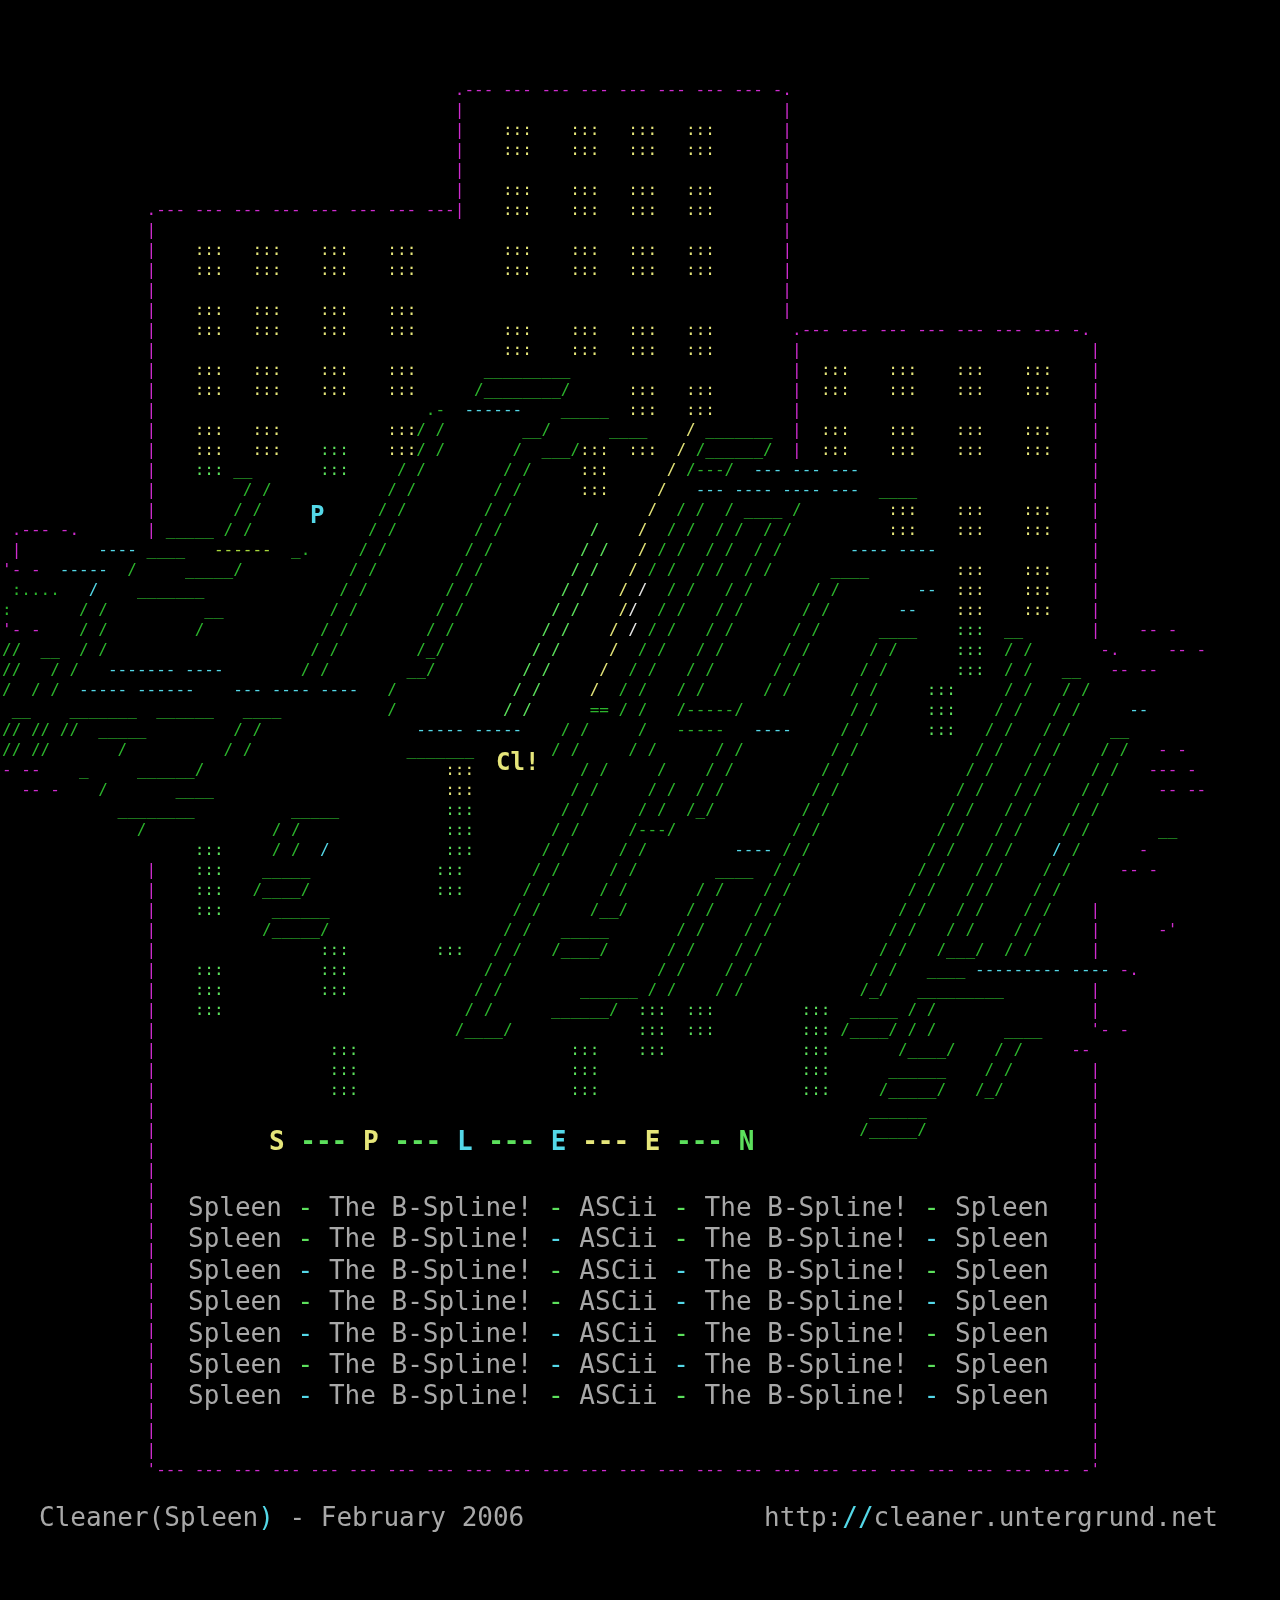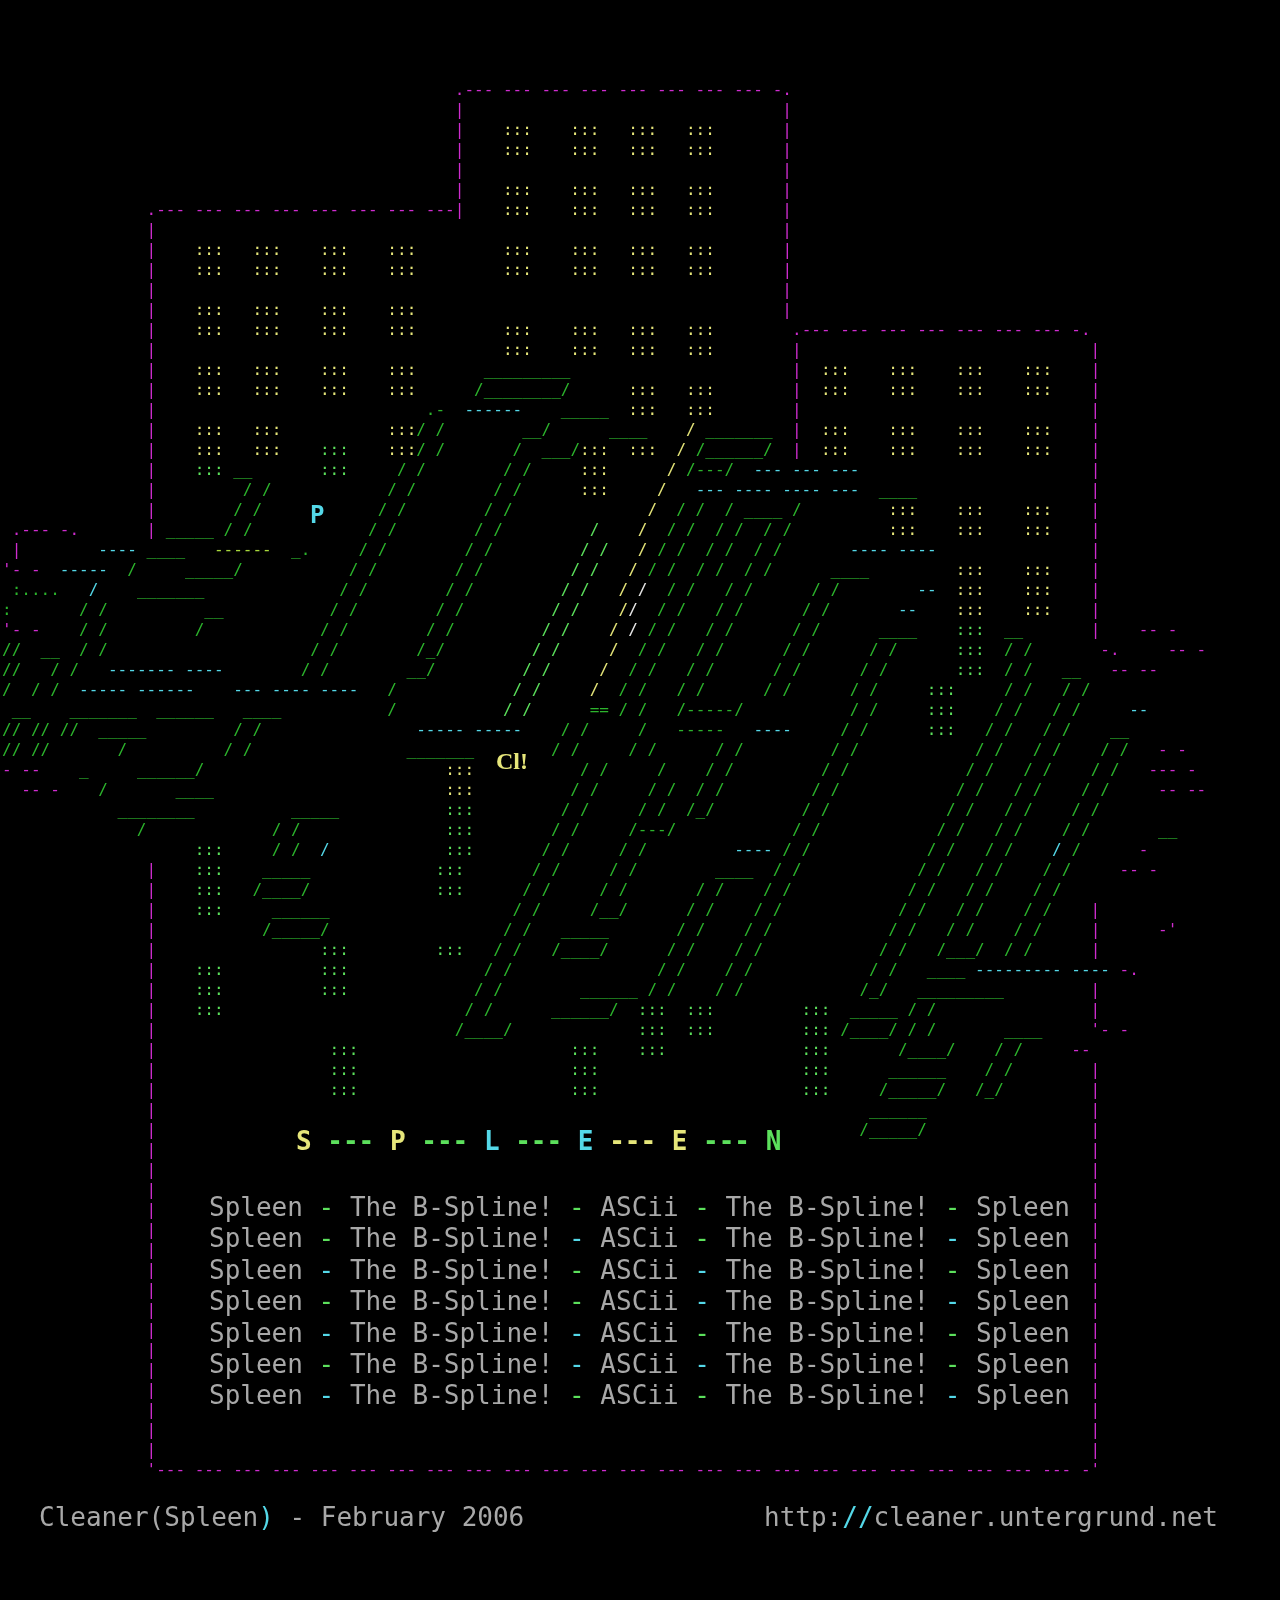--- a/index.html
+++ b/index.html
@@ -16,24 +16,24 @@
     font-family:"DejaVu Sans Mono",monospace;
     font-size:16px;line-height:20px;
     white-space:pre;
   }
   .overlay{
     position:absolute;
     font-family:"DejaVu Sans Mono",monospace;
     white-space:pre;
   }
   .p-label{left:310px;top:501px;font-size:24px;font-weight:bold;color:#54d8e8;}
-  .cl-label{left:496px;top:748px;font-size:24px;font-weight:bold;color:#e6e67a;font-family:Liberation Serif, serif;}
-  .letters{left:296px;top:1126px;font-size:26px;font-weight:bold;letter-spacing:0;}
+  .cl-label{left:496px;top:748px;font-size:24px;font-weight:bold;color:#e6e67a;}
+  .letters{left:269px;top:1126px;font-size:26px;font-weight:bold;letter-spacing:0;}
   .taglines{left:188px;top:1192px;font-size:26px;line-height:31.4px;}
-  .tagline-row{height:31.4px;margin-left:21px;}
+  .tagline-row{height:31.4px;}
   .footer-left{left:39px;top:1502px;font-size:26px;}
   .footer-right{left:764px;top:1502px;font-size:26px;}
   .mg{color:#cf2ccf}
   .ye{color:#e6e67a}
   .g1{color:#2cb42c}
   .g2{color:#5ce05c}
   .g3{color:#a8d83c}
   .cy{color:#54d8e8}
   .wh{color:#e8e8e8}
   .gr{color:#a8a8a8}

